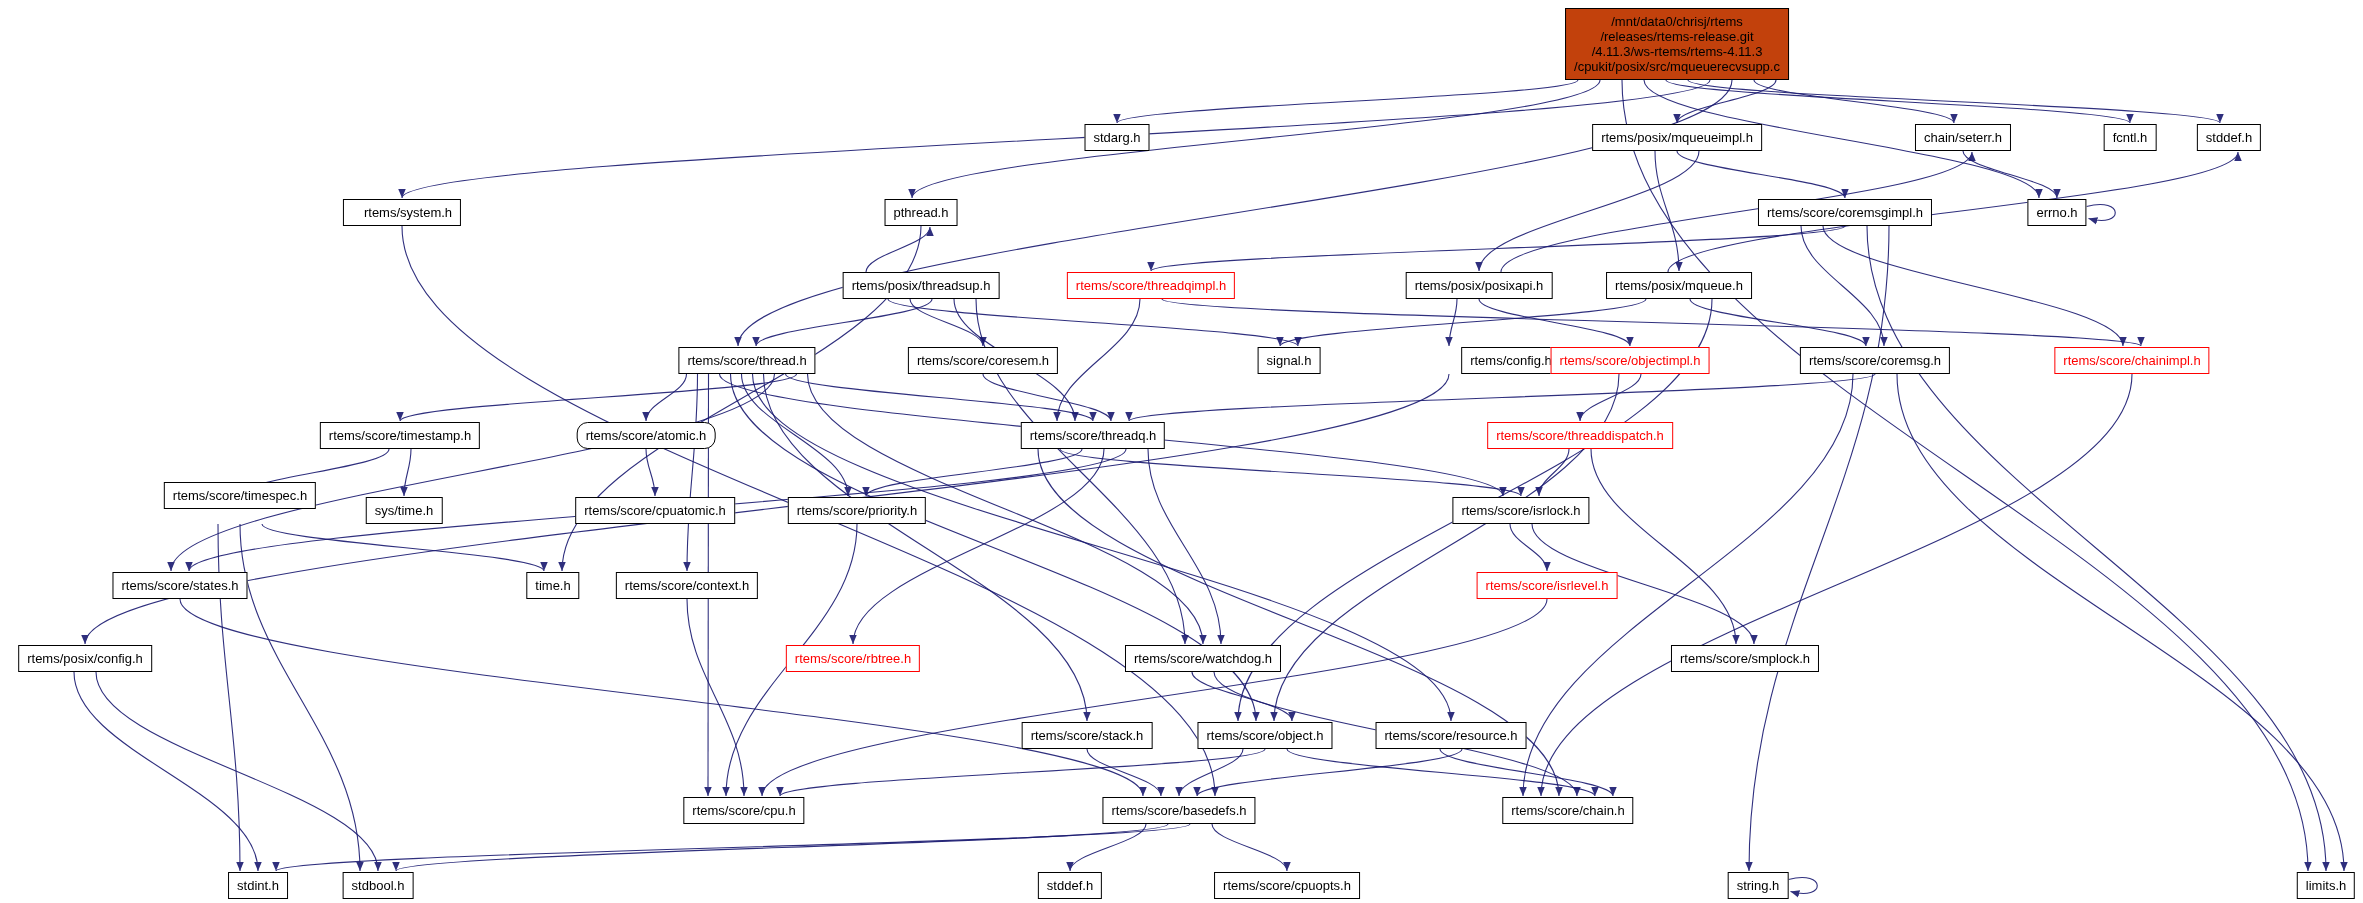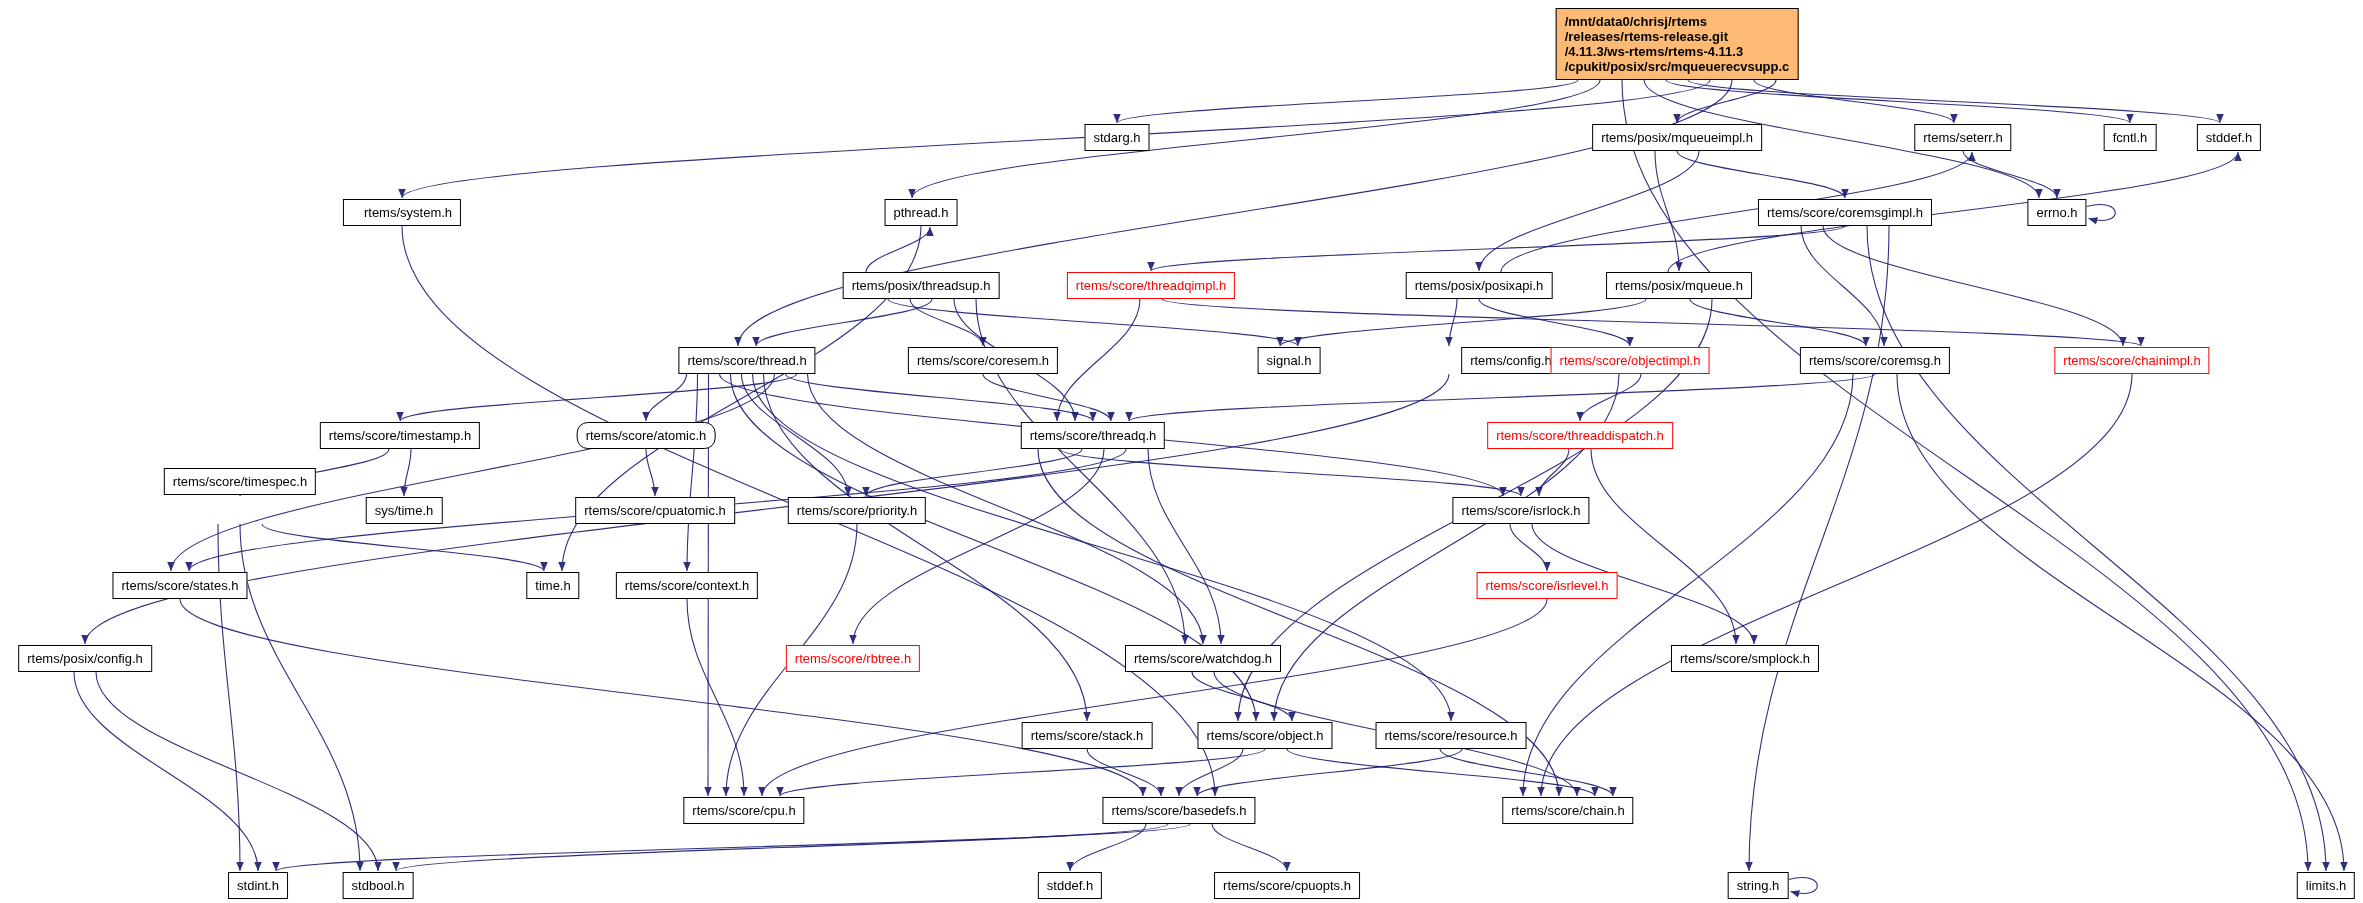--- a/index.html
+++ b/index.html
@@ -38,24 +38,23 @@
     text-align: center;
     box-sizing: border-box;
     cursor: pointer;
     z-index: 2;
   }
   .node.red {
     color: #ff0000;
     border-color: #ff0000;
   }
   .node.root {
-    background: #fdba74;
-    text-align: left;
+    background: #c2410c;
+    text-align: center;
     cursor: default;
-    font-weight: bold;
   }
 </style>
 </head>
 <body>
 
 <div id="graph-canvas">
   <svg id="edge-svg" width="2363" height="903" xmlns="http://www.w3.org/2000/svg">
     <defs>
       <marker id="arrow" viewBox="0 0 10 10" refX="9" refY="5" markerWidth="9" markerHeight="9" orient="auto">
         <path id="arrow-head" d="M0,1.2 L9,5 L0,8.8 z" fill="#191970"></path>
@@ -153,21 +152,21 @@
       <path class="edge" stroke="#191970" d="M 402 226 C 402 454, 1215 568, 1215 796" marker-end="url(#arrow)"></path>
       <path class="edge" stroke="#191970" d="M 921 226 C 921 364, 562 433, 562 571" marker-end="url(#arrow)"></path>
       <path class="edge" stroke="#191970" d="M 1788.5 879.5 C 1826.5 869.5, 1826.5 901.5, 1790.5 891.5" marker-end="url(#arrow)"></path>
     </svg>
 <div class="node root" style="left: 1677px; top: 8px;">/mnt/data0/chrisj/rtems
 /releases/rtems-release.git
 /4.11.3/ws-rtems/rtems-4.11.3
 /cpukit/posix/src/mqueuerecvsupp.c</div>
     <div class="node " style="left: 1117px; top: 124px;">stdarg.h</div>
     <div class="node " style="left: 1677px; top: 124px;">rtems/posix/mqueueimpl.h</div>
-    <div class="node " style="left: 1963px; top: 124px;">rtems/seterr.h</div>
+    <div class="node " style="left: 1963px; top: 124px;">chain/seterr.h</div>
     <div class="node " style="left: 2130px; top: 124px;">fcntl.h</div>
     <div class="node " style="left: 2229px; top: 124px;">stddef.h</div>
     <div class="node " style="left: 402px; top: 199px; padding-left: 20px;">rtems/system.h</div>
     <div class="node " style="left: 921px; top: 199px;">pthread.h</div>
     <div class="node " style="left: 1845px; top: 199px;">rtems/score/coremsgimpl.h</div>
     <div class="node " style="left: 2057px; top: 199px;">errno.h</div>
     <div class="node " style="left: 921px; top: 272px;">rtems/posix/threadsup.h</div>
     <div class="node red" style="left: 1151px; top: 272px;">rtems/score/threadqimpl.h</div>
     <div class="node " style="left: 1479px; top: 272px;">rtems/posix/posixapi.h</div>
     <div class="node " style="left: 1679px; top: 272px;">rtems/posix/mqueue.h</div>
@@ -175,21 +174,21 @@
     <div class="node " style="left: 983px; top: 347px;">rtems/score/coresem.h</div>
     <div class="node " style="left: 1289px; top: 347px;">signal.h</div>
     <div class="node " style="left: 1511px; top: 347px;">rtems/config.h</div>
     <div class="node red" style="left: 1630px; top: 347px;">rtems/score/objectimpl.h</div>
     <div class="node " style="left: 1875px; top: 347px;">rtems/score/coremsg.h</div>
     <div class="node red" style="left: 2132px; top: 347px;">rtems/score/chainimpl.h</div>
     <div class="node " style="left: 400px; top: 422px;">rtems/score/timestamp.h</div>
     <div class="node " style="left: 646px; top: 422px; border-radius: 11px;">rtems/score/atomic.h</div>
     <div class="node " style="left: 1093px; top: 422px;">rtems/score/threadq.h</div>
     <div class="node red" style="left: 1580px; top: 422px;">rtems/score/threaddispatch.h</div>
-    <div class="node " style="left: 240px; top: 468px;">rtems/score/timespec.h</div>
+    <div class="node " style="left: 240px; top: 482px;">rtems/score/timespec.h</div>
     <div class="node " style="left: 404px; top: 497px;">sys/time.h</div>
     <div class="node " style="left: 655px; top: 497px;">rtems/score/cpuatomic.h</div>
     <div class="node " style="left: 857px; top: 497px;">rtems/score/priority.h</div>
     <div class="node " style="left: 1521px; top: 497px;">rtems/score/isrlock.h</div>
     <div class="node " style="left: 180px; top: 572px;">rtems/score/states.h</div>
     <div class="node " style="left: 553px; top: 572px;">time.h</div>
     <div class="node " style="left: 687px; top: 572px;">rtems/score/context.h</div>
     <div class="node red" style="left: 1547px; top: 572px;">rtems/score/isrlevel.h</div>
     <div class="node " style="left: 85px; top: 645px;">rtems/posix/config.h</div>
     <div class="node red" style="left: 853px; top: 645px;">rtems/score/rbtree.h</div>

